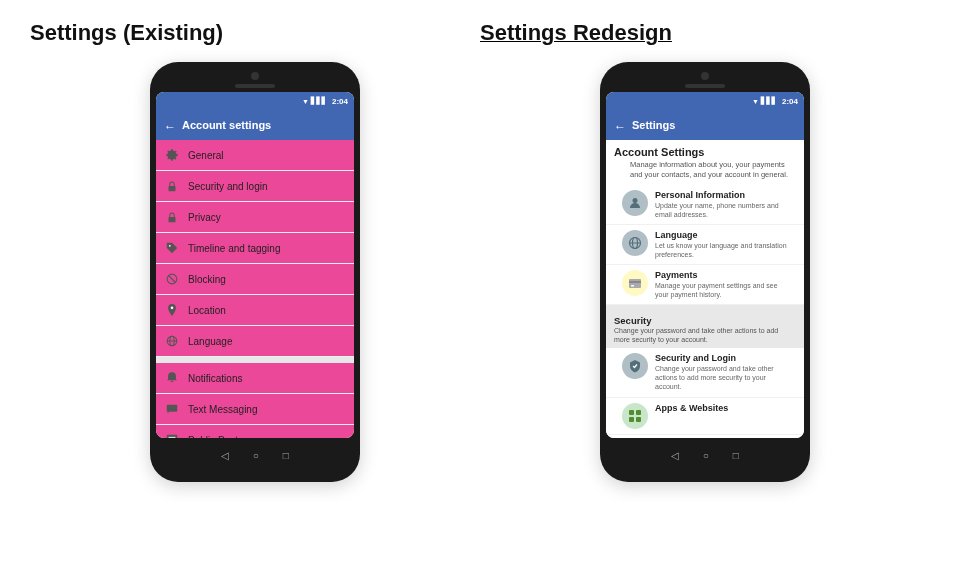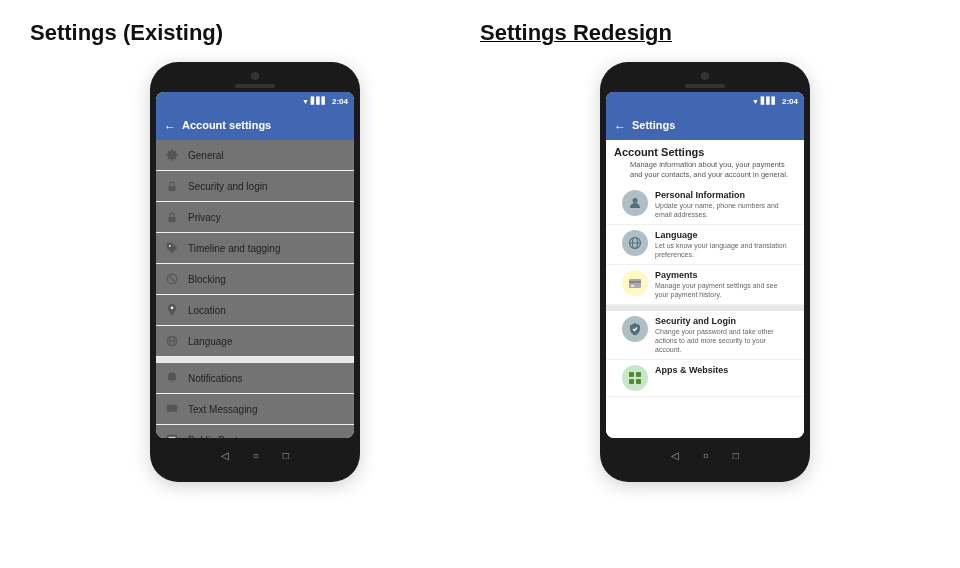--- a/index.html
+++ b/index.html
@@ -124,21 +124,21 @@
     .app-header-title {
       color: #fff;
       font-size: 11px;
       font-weight: 600;
     }
 
     
     .menu-list {
       flex: 1;
       overflow: hidden;
-      background: #737373;
+      background: #ec4899;
     }
     .menu-item {
       display: flex;
       align-items: center;
       padding: 7px 8px;
       border-bottom: 1px solid #f0f0f0;
       gap: 8px;
     }
     .menu-item-icon {
       width: 16px;
@@ -427,20 +427,24 @@
               </svg>
           </div>
           <div class="redesign-item-text">
             <div class="redesign-item-name">Payments</div>
             <div class="redesign-item-desc">Manage your payment settings and see your payment history.</div>
           </div>
         </div>
 
         <div class="menu-section-divider"></div>
 
+        <div class="security-section">
+          <div class="security-section-label">Security</div>
+          <div class="security-section-desc">Change your password and take other actions to add more security to your account.</div>
+        </div>
 
         <div class="redesign-item">
           <div class="redesign-item-icon" style="background:#b0bec5;">
             <svg width="16" height="16" viewBox="0 0 16 16" fill="#546e7a">
                 <path d="M8 2L3 4.5v3.5C3 11.1 5.1 13.6 8 14.5c2.9-.9 5-3.4 5-6.5V4.5L8 2z"></path>
                 <path d="M6 8l1.5 1.5L10 6.5" stroke="#fff" stroke-width="1.2" fill="none"></path>
               </svg>
           </div>
           <div class="redesign-item-text">
             <div class="redesign-item-name">Security and Login</div>

